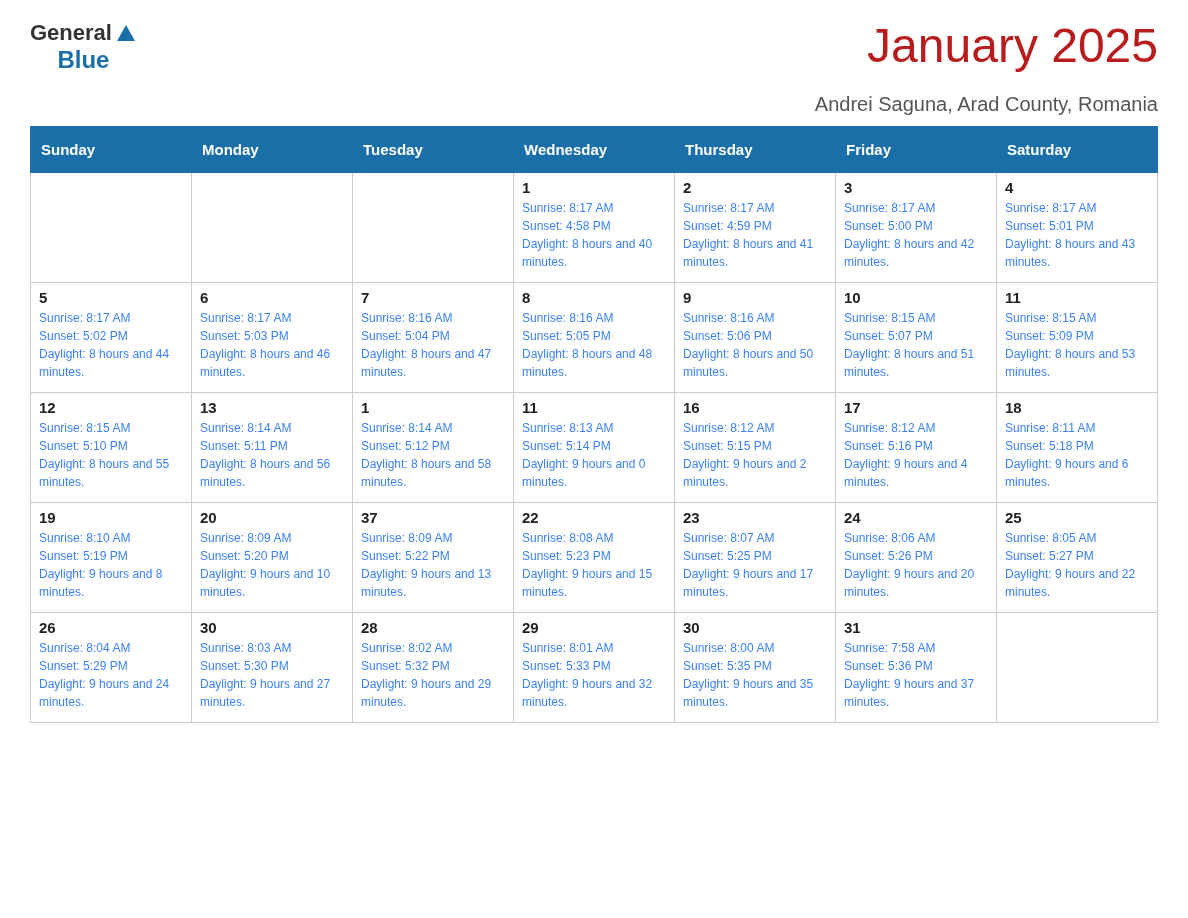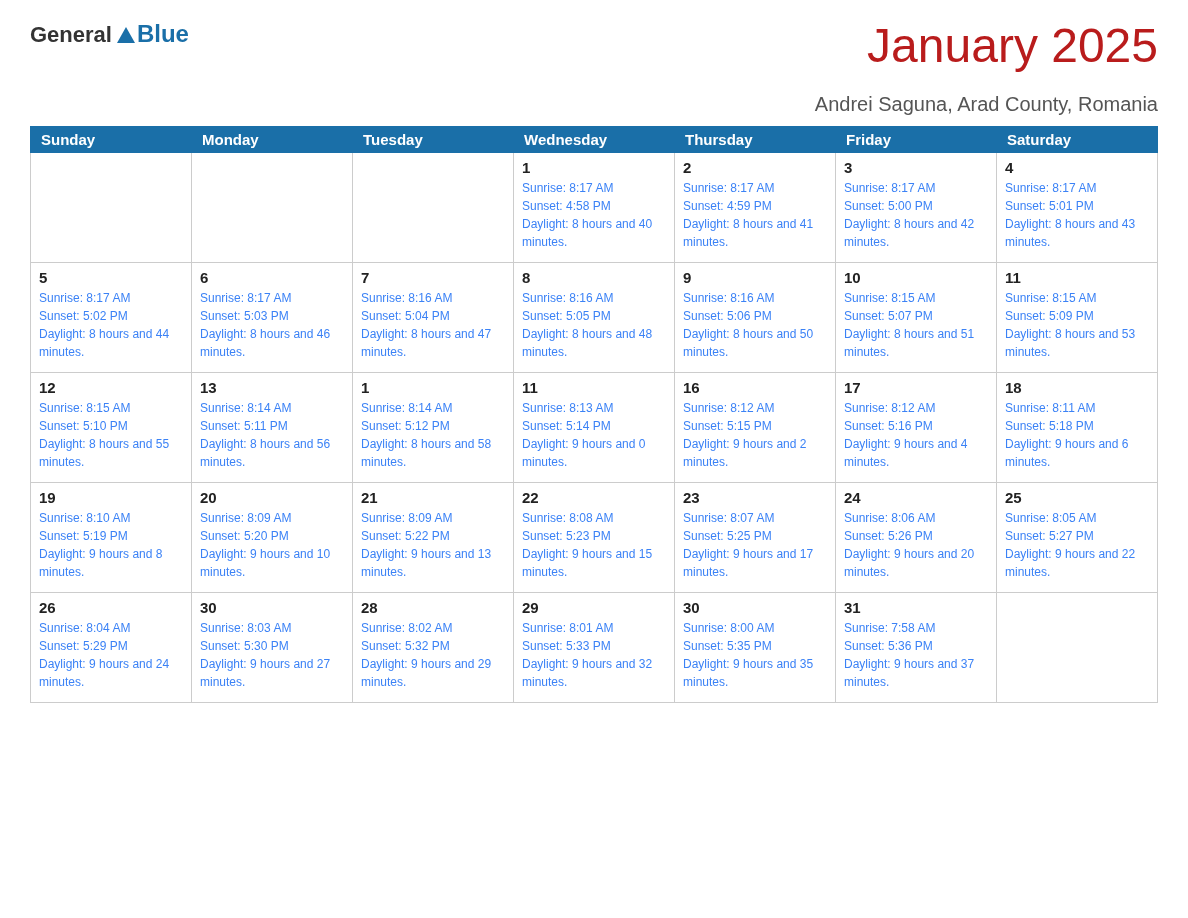--- a/index.html
+++ b/index.html
@@ -48,21 +48,21 @@
     .calendar-table {
       width: 100%;
       border-collapse: collapse;
       margin-top: 10px;
     }
     .calendar-table th {
       background-color: #1a6fa8;
       color: #fff;
       font-size: 15px;
       font-weight: bold;
-      padding: 4px 10px;
+      padding: 14px 10px;
       text-align: left;
       border: 1px solid #1a6fa8;
     }
     .calendar-table td {
       border: 1px solid #ccc;
       vertical-align: top;
       padding: 6px 8px;
       min-height: 90px;
       width: calc(100% / 7);
     }
@@ -82,21 +82,21 @@
     }
     tr td {
       height: 110px;
     }
   </style>
 </head>
 <body>
 
 <div class="header">
   <div class="logo">
-    <div style="display:flex;flex-direction:row;align-items:flex-end;">
+    <div style="display:flex;flex-direction:column;align-items:center;">
       <div style="display:flex;align-items:center;">
         <span class="logo-text-general">General</span>
         <svg width="22" height="22" viewBox="0 0 22 22" style="margin-left:3px;margin-top:2px;">
           <polygon points="11,2 20,18 2,18" fill="#1a6fa8"></polygon>
         </svg>
       </div>
       <div style="margin-left:0;">
         <span class="logo-text-blue">Blue</span>
       </div>
     </div>
@@ -204,21 +204,21 @@
       <tr>
         <td>
           <div class="day-number">19</div>
           <div class="day-info">Sunrise: 8:10 AM<br>Sunset: 5:19 PM<br>Daylight: 9 hours and 8 minutes.</div>
         </td>
         <td>
           <div class="day-number">20</div>
           <div class="day-info">Sunrise: 8:09 AM<br>Sunset: 5:20 PM<br>Daylight: 9 hours and 10 minutes.</div>
         </td>
         <td>
-          <div class="day-number">21</div>
+          <div class="day-number">37</div>
           <div class="day-info">Sunrise: 8:09 AM<br>Sunset: 5:22 PM<br>Daylight: 9 hours and 13 minutes.</div>
         </td>
         <td>
           <div class="day-number">22</div>
           <div class="day-info">Sunrise: 8:08 AM<br>Sunset: 5:23 PM<br>Daylight: 9 hours and 15 minutes.</div>
         </td>
         <td>
           <div class="day-number">23</div>
           <div class="day-info">Sunrise: 8:07 AM<br>Sunset: 5:25 PM<br>Daylight: 9 hours and 17 minutes.</div>
         </td>

